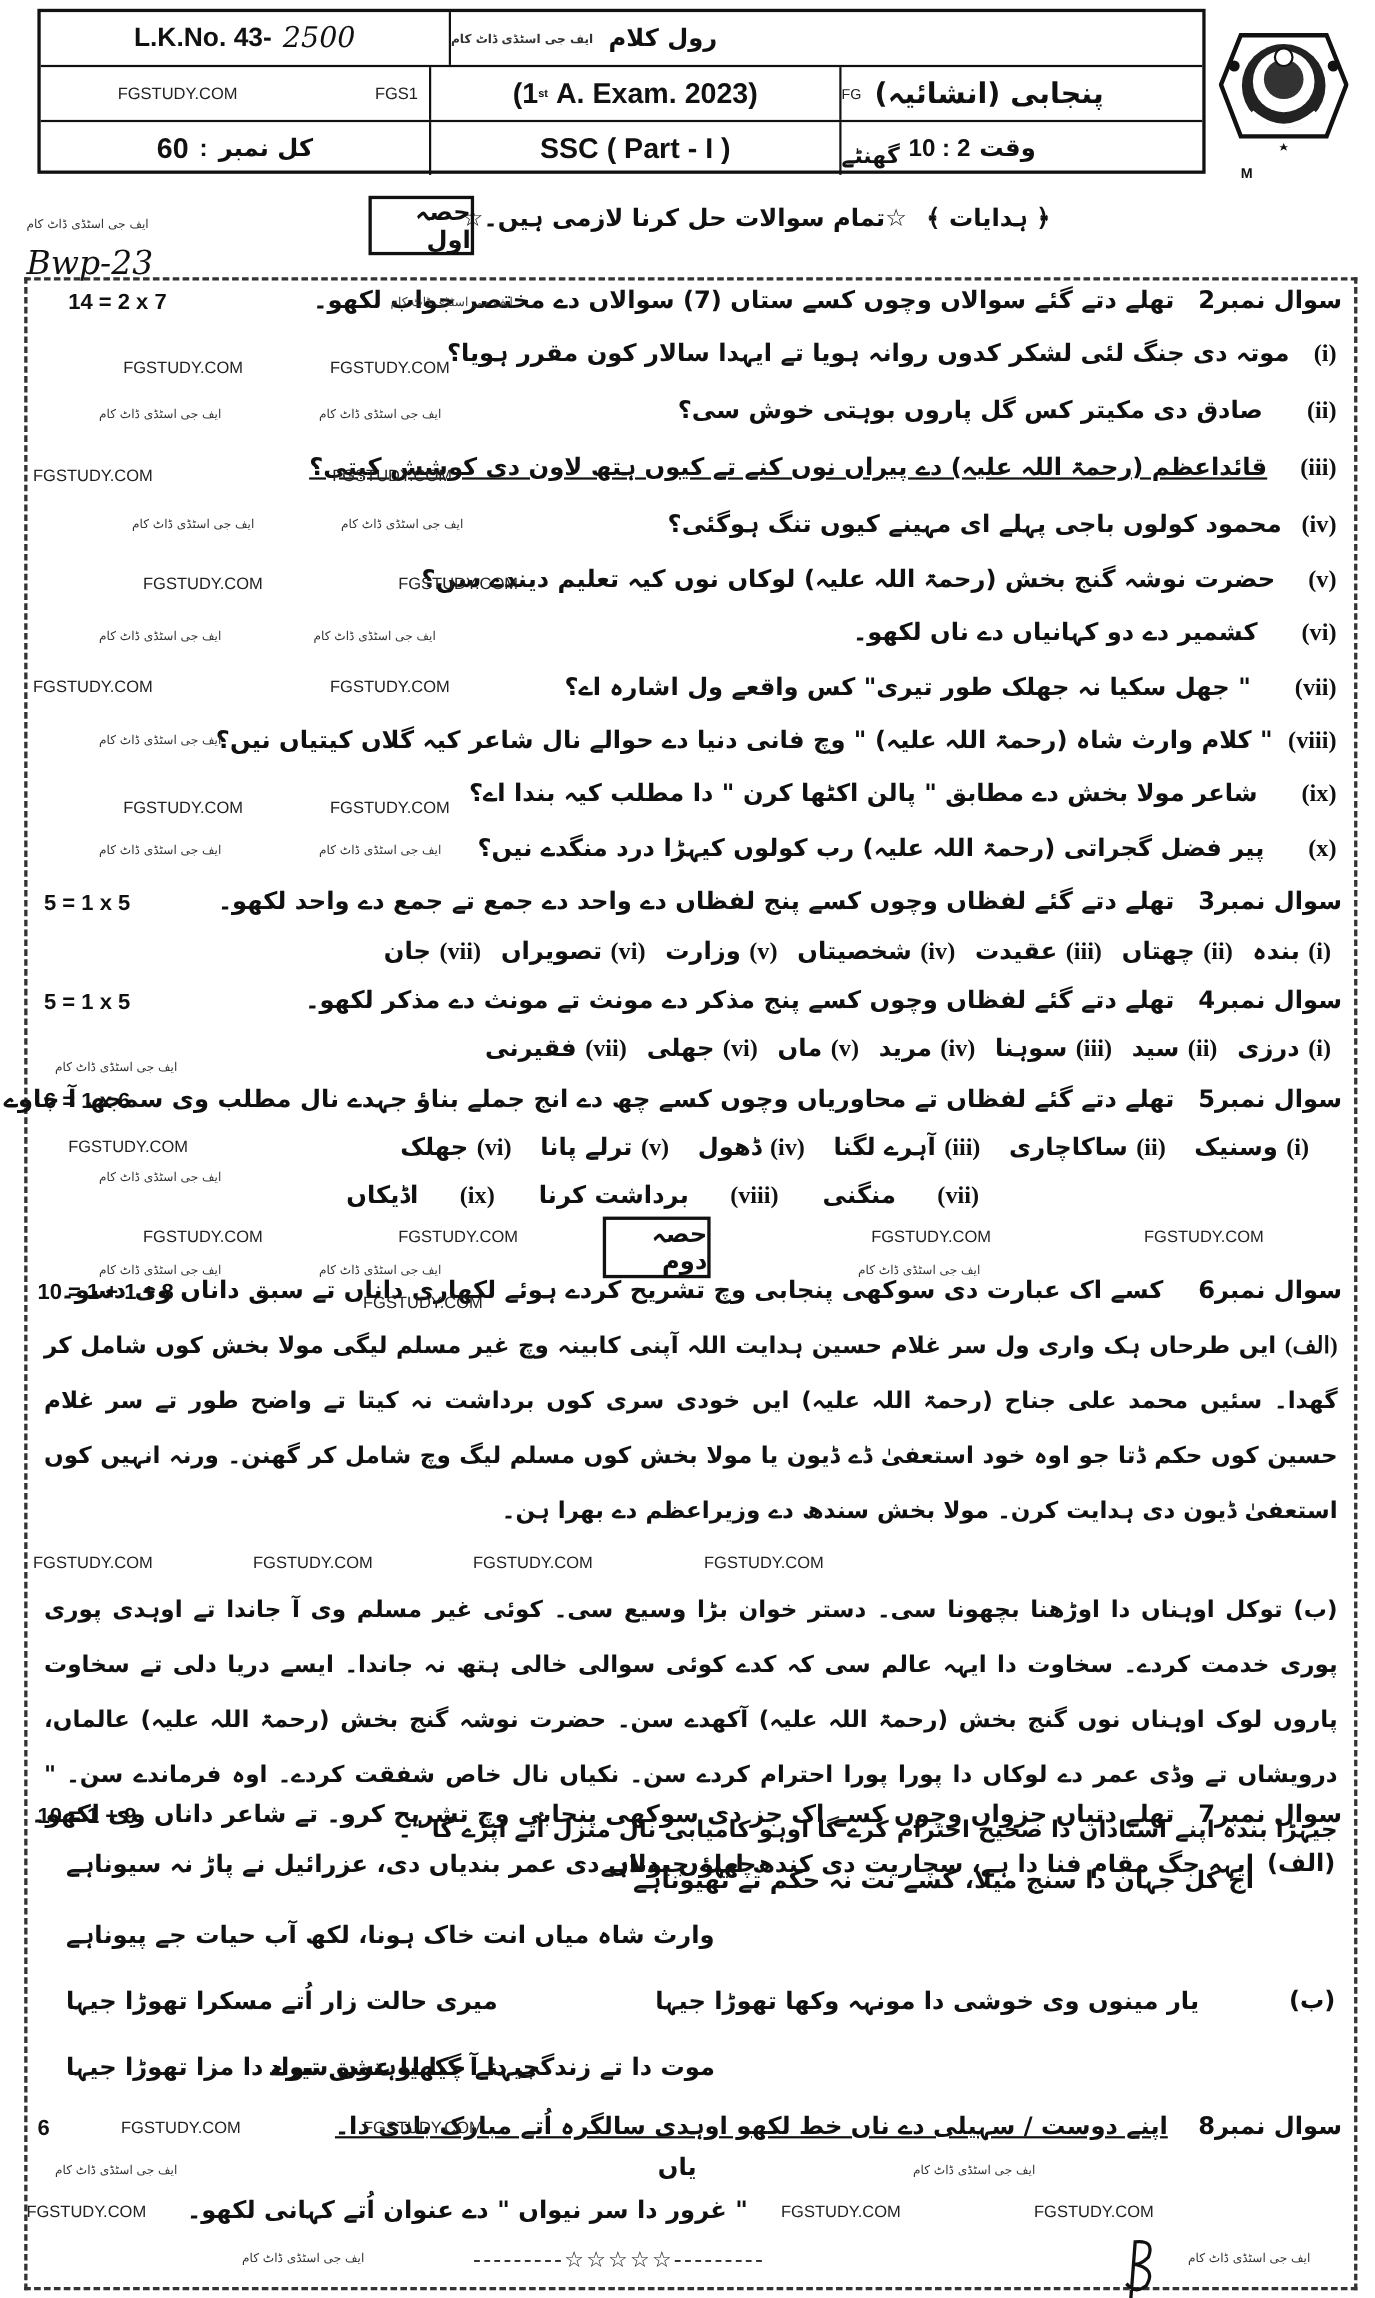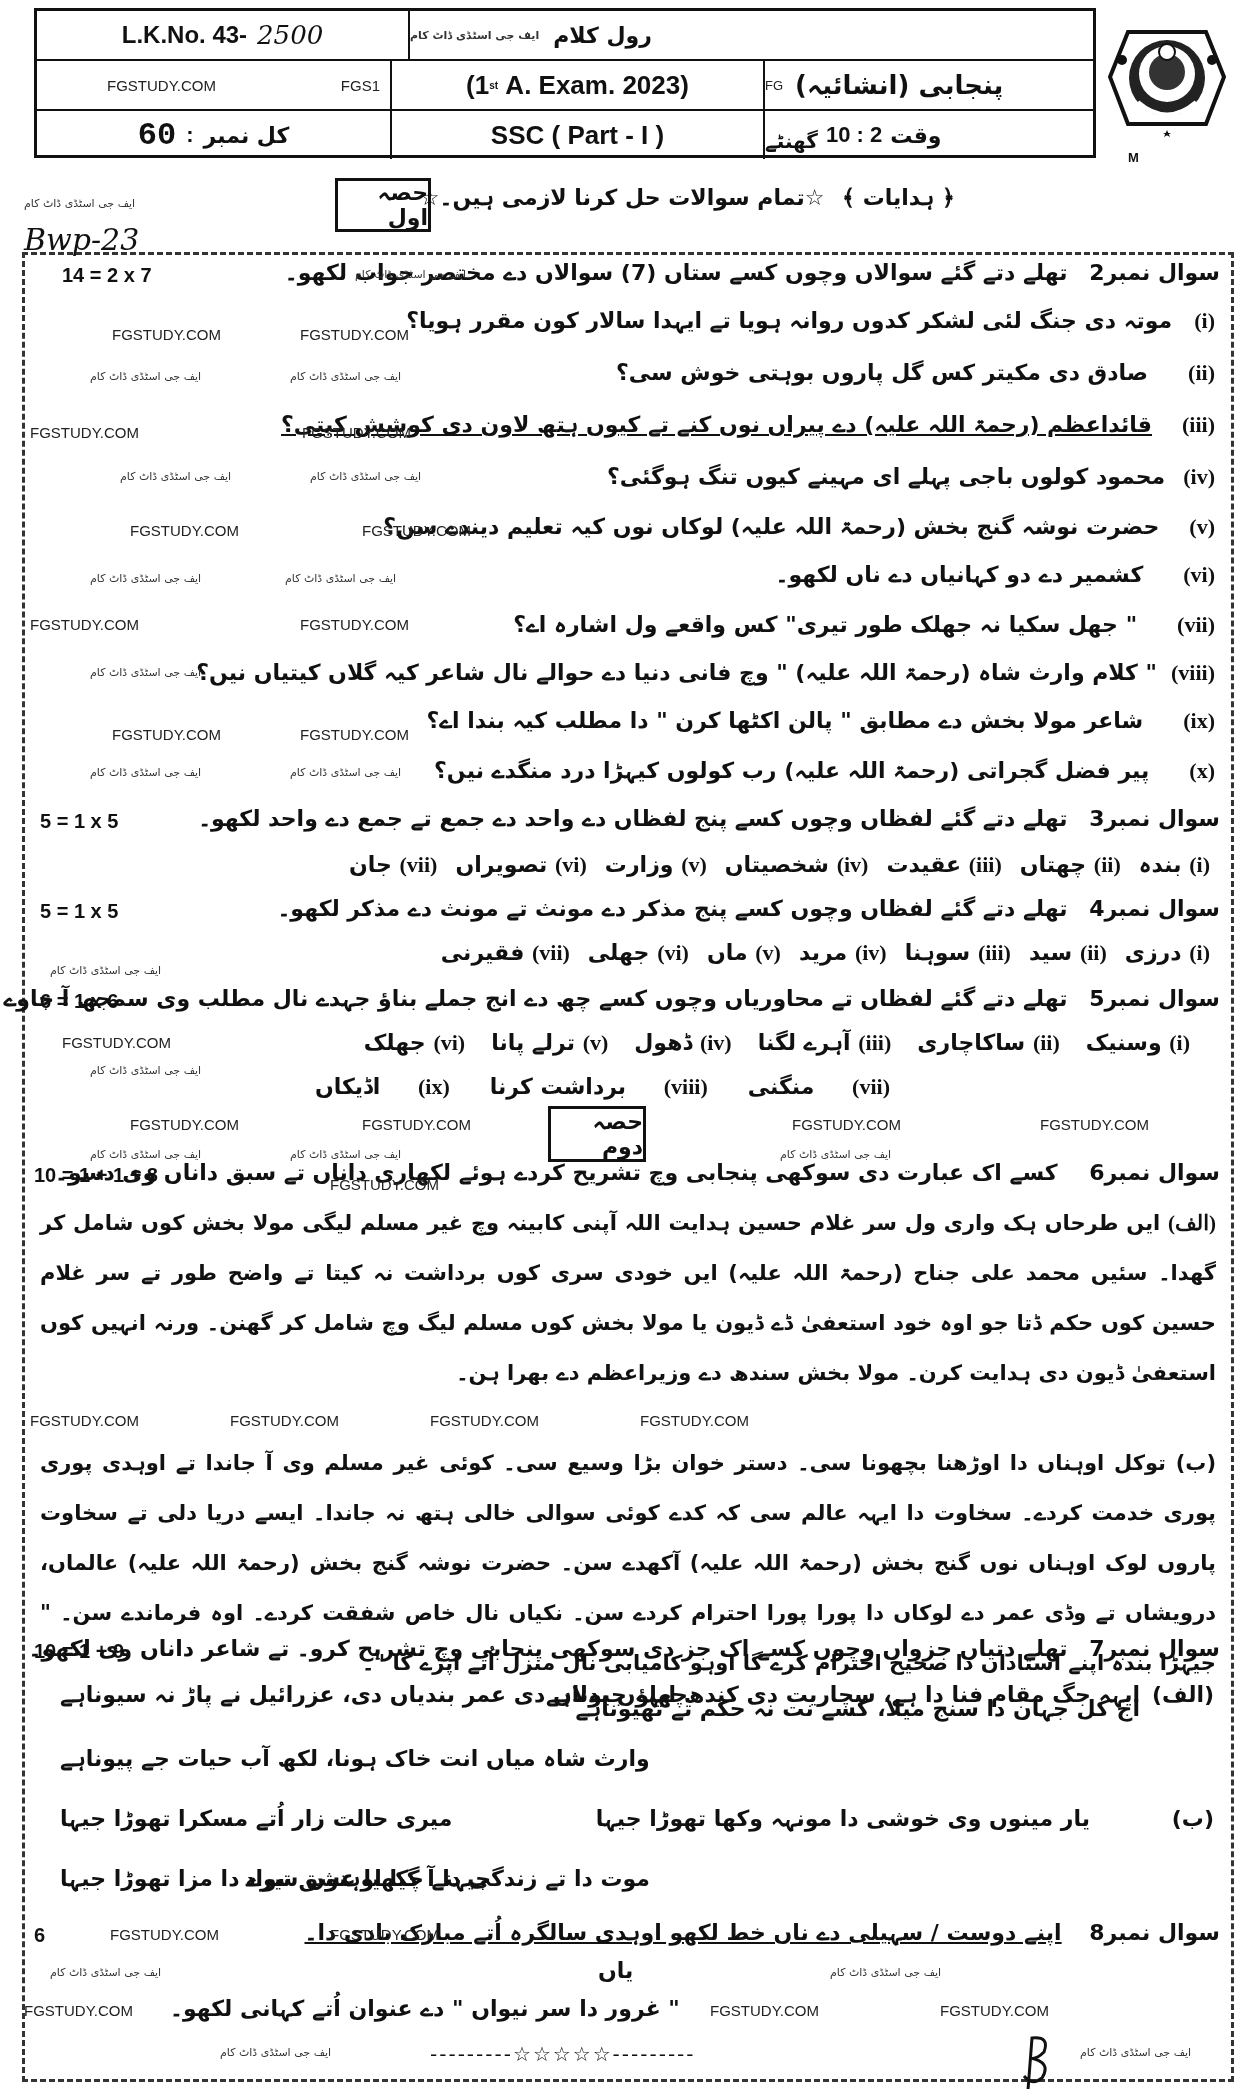--- a/index.html
+++ b/index.html
@@ -57,21 +57,21 @@
     </div>
     <div class="hdr-cell c3" style="justify-content:flex-end;padding-right:14px;direction:rtl;">
       <span class="urdu" style="font-size:26px;">پنجابی (انشائیہ)</span>
       <span class="wm" style="margin-right:12px;font-size:13px;">FG</span>
     </div>
   </div>
   <div class="hdr-row">
     <div class="hdr-cell c1" style="direction:rtl;justify-content:center;gap:10px;">
       <span class="urdu" style="font-size:22px;">کل نمبر</span>
       <span style="font-size:22px;font-family:'Liberation Sans',sans-serif;font-weight:bold;">:</span>
-      <span style="font-size:32px;font-family:Liberation Mono, monospace;font-weight:bold;">60</span>
+      <span style="font-size:26px;font-family:Liberation Sans, sans-serif;font-weight:bold;">60</span>
     </div>
     <div class="hdr-cell c2 ssc">SSC ( Part - I )</div>
     <div class="hdr-cell c3" style="justify-content:flex-end;padding-right:14px;direction:rtl;gap:8px;">
       <span class="urdu" style="font-size:22px;">وقت</span>
       <span style="font-size:22px;font-family:'Liberation Sans',sans-serif;font-weight:bold;direction:ltr;">10 : 2</span>
       <span class="urdu" style="font-size:20px;margin-top:12px;">گھنٹے</span>
     </div>
   </div>
 </div>
 

